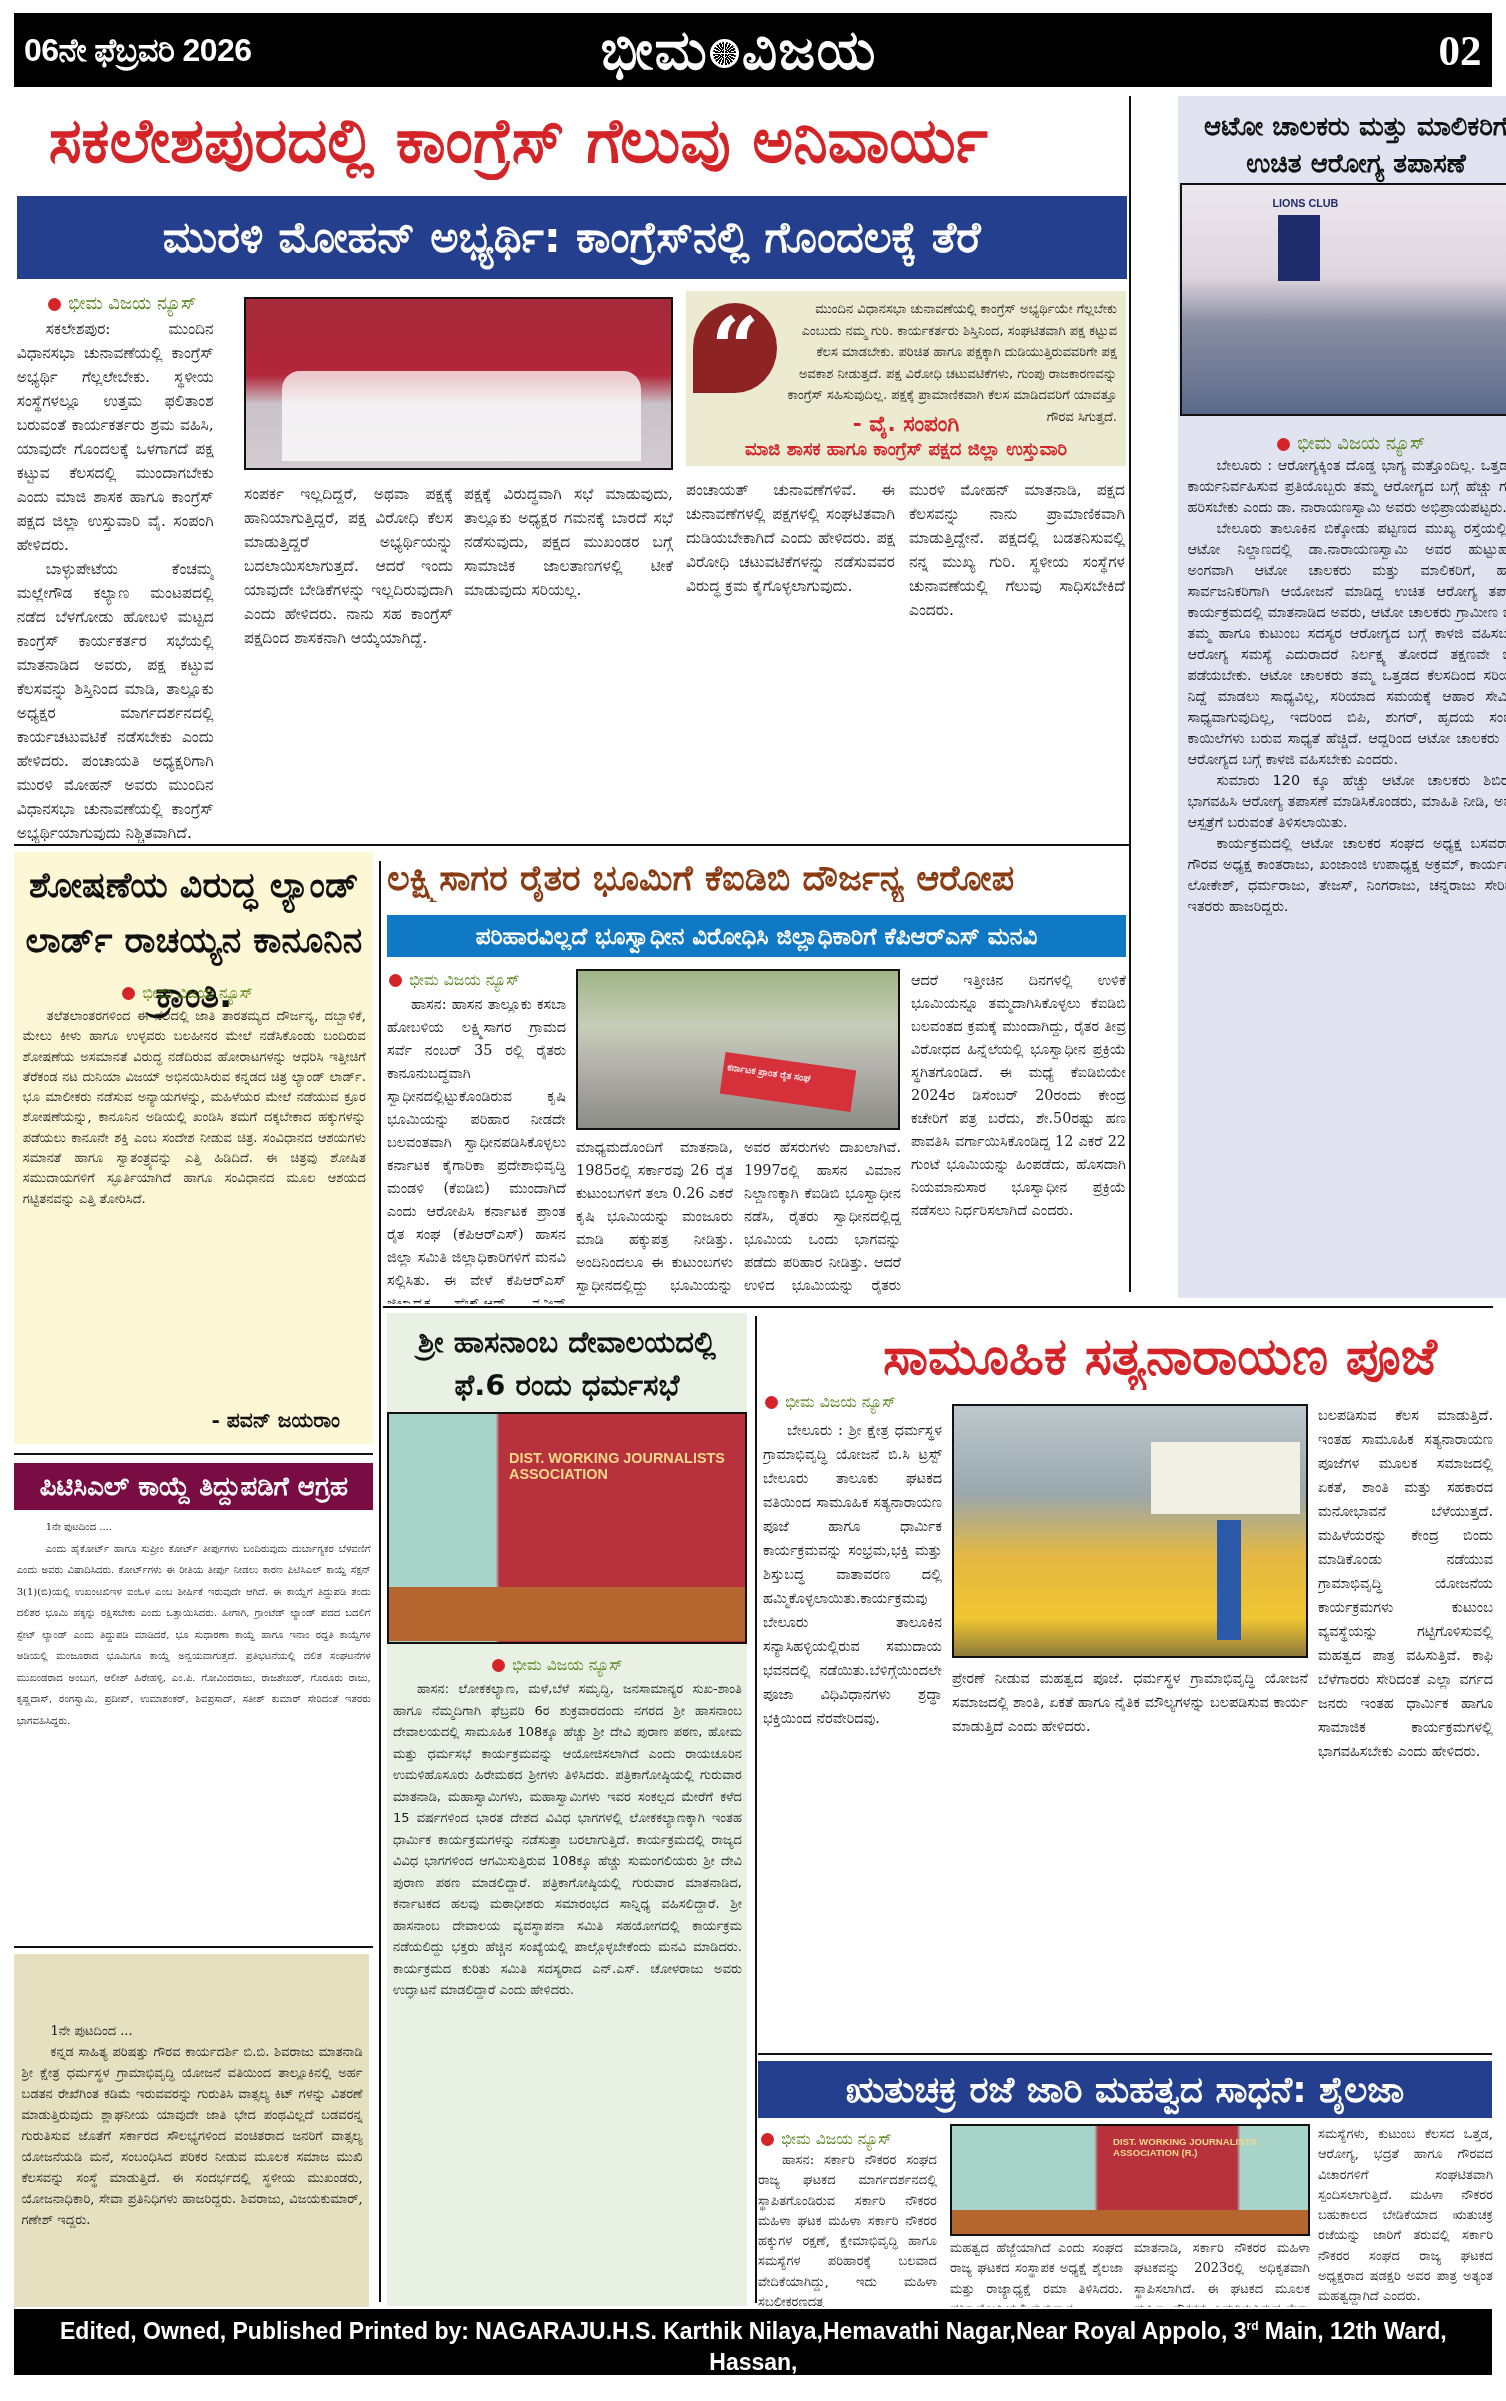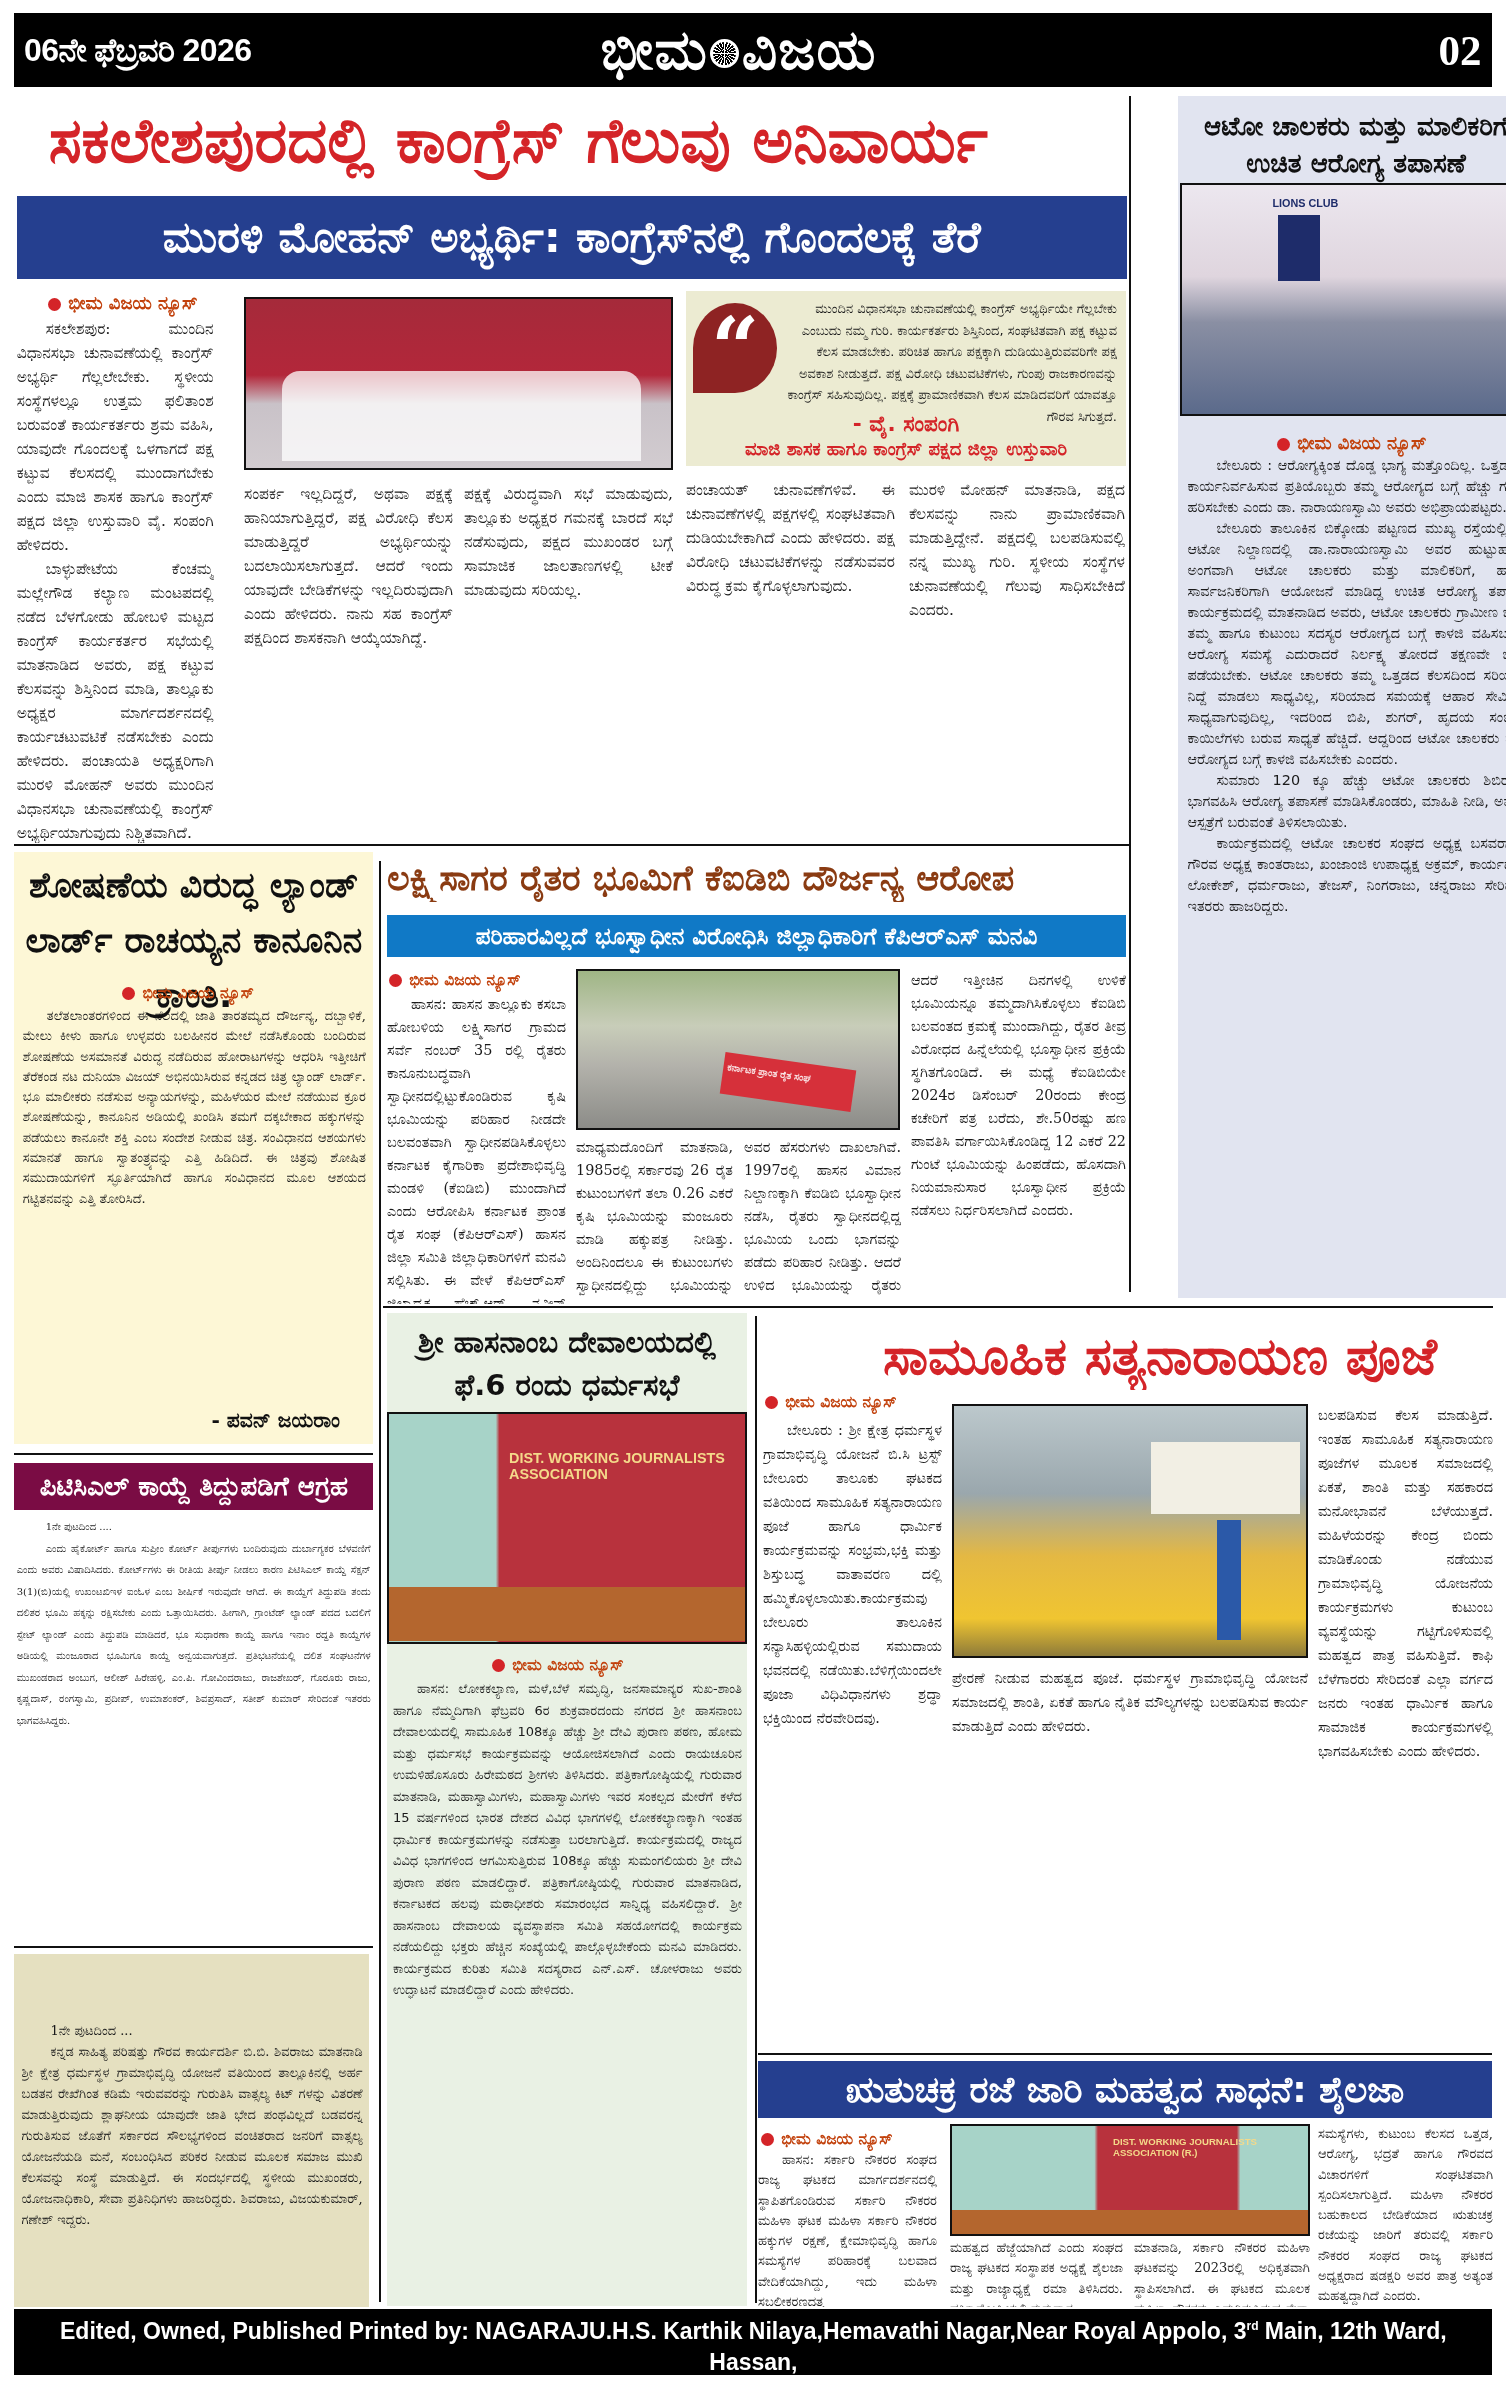--- a/index.html
+++ b/index.html
@@ -17,21 +17,21 @@
 
   
   .hl-red { color: #d42428; font-weight: bold; margin-left: 32px; }
   .hl-brown { color: #8a3b12; font-weight: bold; }
   .hl-black { color: #111; font-weight: bold; }
   .band { color: #fff; font-weight: bold; display: flex; align-items: center; justify-content: center; }
   .band-navy { background: #253f8f; }
   .band-blue { background: #1079c6; }
   .band-maroon { background: #7a0c44; }
 
-  .byline { color: #c2410c; font-weight: bold; font-size: 18px; white-space: nowrap; }
+  .byline { color: #4d7c0f; font-weight: normal; font-size: 18px; white-space: nowrap; }
   .byline::before { content: ""; display: inline-block; width: 13px; height: 13px; border-radius: 50%; background: #d42428; margin-right: 7.2px; vertical-align: middle; }
 
   .body-text { font-size: 15.5px; line-height: 24px; text-align: justify; color: #1a1a1a; font-family: "DejaVu Serif", serif; overflow: hidden; }
   .body-text p { text-indent: 29px; }
 
   .photo { border: 2.4px solid #111; overflow: hidden; }
   .rule-h { height: 3.6px; background: #111; }
   .rule-v { width: 1.8px; background: #111; }
 
   
@@ -74,21 +74,21 @@
 <div class="abs body-text" style="left:244px;top:482px;width:209px;height:359px;text-indent:0;">ಸಂಪರ್ಕ ಇಲ್ಲದಿದ್ದರೆ, ಅಥವಾ ಪಕ್ಷಕ್ಕೆ ಹಾನಿಯಾಗುತ್ತಿದ್ದರೆ, ಪಕ್ಷ ವಿರೋಧಿ ಕೆಲಸ ಮಾಡುತ್ತಿದ್ದರೆ ಅಭ್ಯರ್ಥಿಯನ್ನು ಬದಲಾಯಿಸಲಾಗುತ್ತದೆ. ಆದರೆ ಇಂದು ಯಾವುದೇ ಬೇಡಿಕೆಗಳನ್ನು ಇಲ್ಲದಿರುವುದಾಗಿ ಎಂದು ಹೇಳಿದರು. ನಾನು ಸಹ ಕಾಂಗ್ರೆಸ್ ಪಕ್ಷದಿಂದ ಶಾಸಕನಾಗಿ ಆಯ್ಕೆಯಾಗಿದ್ದೆ.</div>
 <div class="abs body-text" style="left:464px;top:482px;width:209px;height:359px;">ಪಕ್ಷಕ್ಕೆ ವಿರುದ್ಧವಾಗಿ ಸಭೆ ಮಾಡುವುದು, ತಾಲ್ಲೂಕು ಅಧ್ಯಕ್ಷರ ಗಮನಕ್ಕೆ ಬಾರದೆ ಸಭೆ ನಡೆಸುವುದು, ಪಕ್ಷದ ಮುಖಂಡರ ಬಗ್ಗೆ ಸಾಮಾಜಿಕ ಜಾಲತಾಣಗಳಲ್ಲಿ ಟೀಕೆ ಮಾಡುವುದು ಸರಿಯಲ್ಲ.</div>
 
 <div class="abs quote-box" style="left:686px;top:291px;width:440px;height:175px;">
   <div class="abs quote-mark" style="left:7.2px;top:12px;">“</div>
   <div class="abs" style="left:96px;top:7.2px;width:335px;font-size:13px;line-height:21.5px;color:#1a1a1a;text-align:right;">ಮುಂದಿನ ವಿಧಾನಸಭಾ ಚುನಾವಣೆಯಲ್ಲಿ ಕಾಂಗ್ರೆಸ್ ಅಭ್ಯರ್ಥಿಯೇ ಗೆಲ್ಲಬೇಕು ಎಂಬುದು ನಮ್ಮ ಗುರಿ. ಕಾರ್ಯಕರ್ತರು ಶಿಸ್ತಿನಿಂದ, ಸಂಘಟಿತವಾಗಿ ಪಕ್ಷ ಕಟ್ಟುವ ಕೆಲಸ ಮಾಡಬೇಕು. ಪರಿಚಿತ ಹಾಗೂ ಪಕ್ಷಕ್ಕಾಗಿ ದುಡಿಯುತ್ತಿರುವವರಿಗೇ ಪಕ್ಷ ಅವಕಾಶ ನೀಡುತ್ತದೆ. ಪಕ್ಷ ವಿರೋಧಿ ಚಟುವಟಿಕೆಗಳು, ಗುಂಪು ರಾಜಕಾರಣವನ್ನು ಕಾಂಗ್ರೆಸ್ ಸಹಿಸುವುದಿಲ್ಲ. ಪಕ್ಷಕ್ಕೆ ಪ್ರಾಮಾಣಿಕವಾಗಿ ಕೆಲಸ ಮಾಡಿದವರಿಗೆ ಯಾವತ್ತೂ ಗೌರವ ಸಿಗುತ್ತದೆ.</div>
   <div class="abs" style="left:0;top:120px;width:440px;text-align:center;color:#d42428;font-weight:bold;font-size:21.5px;">- ವೈ. ಸಂಪಂಗಿ</div>
   <div class="abs" style="left:0;top:147px;width:440px;text-align:center;color:#d42428;font-weight:bold;font-size:18px;">ಮಾಜಿ ಶಾಸಕ ಹಾಗೂ ಕಾಂಗ್ರೆಸ್ ಪಕ್ಷದ ಜಿಲ್ಲಾ ಉಸ್ತುವಾರಿ</div>
 </div>
 <div class="abs body-text" style="left:686px;top:478px;width:209px;height:359px;">ಪಂಚಾಯತ್ ಚುನಾವಣೆಗಳಿವೆ. ಈ ಚುನಾವಣೆಗಳಲ್ಲಿ ಪಕ್ಷಗಳಲ್ಲಿ ಸಂಘಟಿತವಾಗಿ ದುಡಿಯಬೇಕಾಗಿದೆ ಎಂದು ಹೇಳಿದರು. ಪಕ್ಷ ವಿರೋಧಿ ಚಟುವಟಿಕೆಗಳನ್ನು ನಡೆಸುವವರ ವಿರುದ್ಧ ಕ್ರಮ ಕೈಗೊಳ್ಳಲಾಗುವುದು.</div>
-<div class="abs body-text" style="left:909px;top:478px;width:216px;height:359px;">ಮುರಳಿ ಮೋಹನ್ ಮಾತನಾಡಿ, ಪಕ್ಷದ ಕೆಲಸವನ್ನು ನಾನು ಪ್ರಾಮಾಣಿಕವಾಗಿ ಮಾಡುತ್ತಿದ್ದೇನೆ. ಪಕ್ಷದಲ್ಲಿ ಬಲಪಡಿಸುವಲ್ಲಿ ನನ್ನ ಮುಖ್ಯ ಗುರಿ. ಸ್ಥಳೀಯ ಸಂಸ್ಥೆಗಳ ಚುನಾವಣೆಯಲ್ಲಿ ಗೆಲುವು ಸಾಧಿಸಬೇಕಿದೆ ಎಂದರು.</div>
+<div class="abs body-text" style="left:909px;top:478px;width:216px;height:359px;">ಮುರಳಿ ಮೋಹನ್ ಮಾತನಾಡಿ, ಪಕ್ಷದ ಕೆಲಸವನ್ನು ನಾನು ಪ್ರಾಮಾಣಿಕವಾಗಿ ಮಾಡುತ್ತಿದ್ದೇನೆ. ಪಕ್ಷದಲ್ಲಿ ಬಡತನಿಸುವಲ್ಲಿ ನನ್ನ ಮುಖ್ಯ ಗುರಿ. ಸ್ಥಳೀಯ ಸಂಸ್ಥೆಗಳ ಚುನಾವಣೆಯಲ್ಲಿ ಗೆಲುವು ಸಾಧಿಸಬೇಕಿದೆ ಎಂದರು.</div>
 
 <div class="abs rule-v" style="left:1129px;top:96px;height:1196px;"></div>
 <div class="abs" style="left:1136px;top:96px;width:356px;height:1202px;background:#e1e4f0;margin-left:42px;">
   <div class="abs hl-black" style="left:12px;top:12px;width:332px;font-size:26px;line-height:37px;text-align:center;">ಆಟೋ ಚಾಲಕರು ಮತ್ತು ಮಾಲಿಕರಿಗೆ ಉಚಿತ ಆರೋಗ್ಯ ತಪಾಸಣೆ</div>
   <div class="abs photo pic-lions" style="left:2.4px;top:87px;width:350px;height:233px;">
     <div class="abs" style="left:96px;top:30px;width:42px;height:66px;background:#1e2c6a;"></div>
     <div class="pic-label" style="left:90px;top:12px;font-size:10.8px;color:#1e2c6a;">LIONS CLUB</div>
   </div>
   <div class="abs byline" style="left:99px;top:336px;">ಭೀಮ ವಿಜಯ ನ್ಯೂಸ್</div>
   <div class="abs body-text" style="left:9.6px;top:359px;width:341px;height:837px;font-family:'DejaVu Sans',sans-serif;font-size:14.4px;line-height:21px;">

